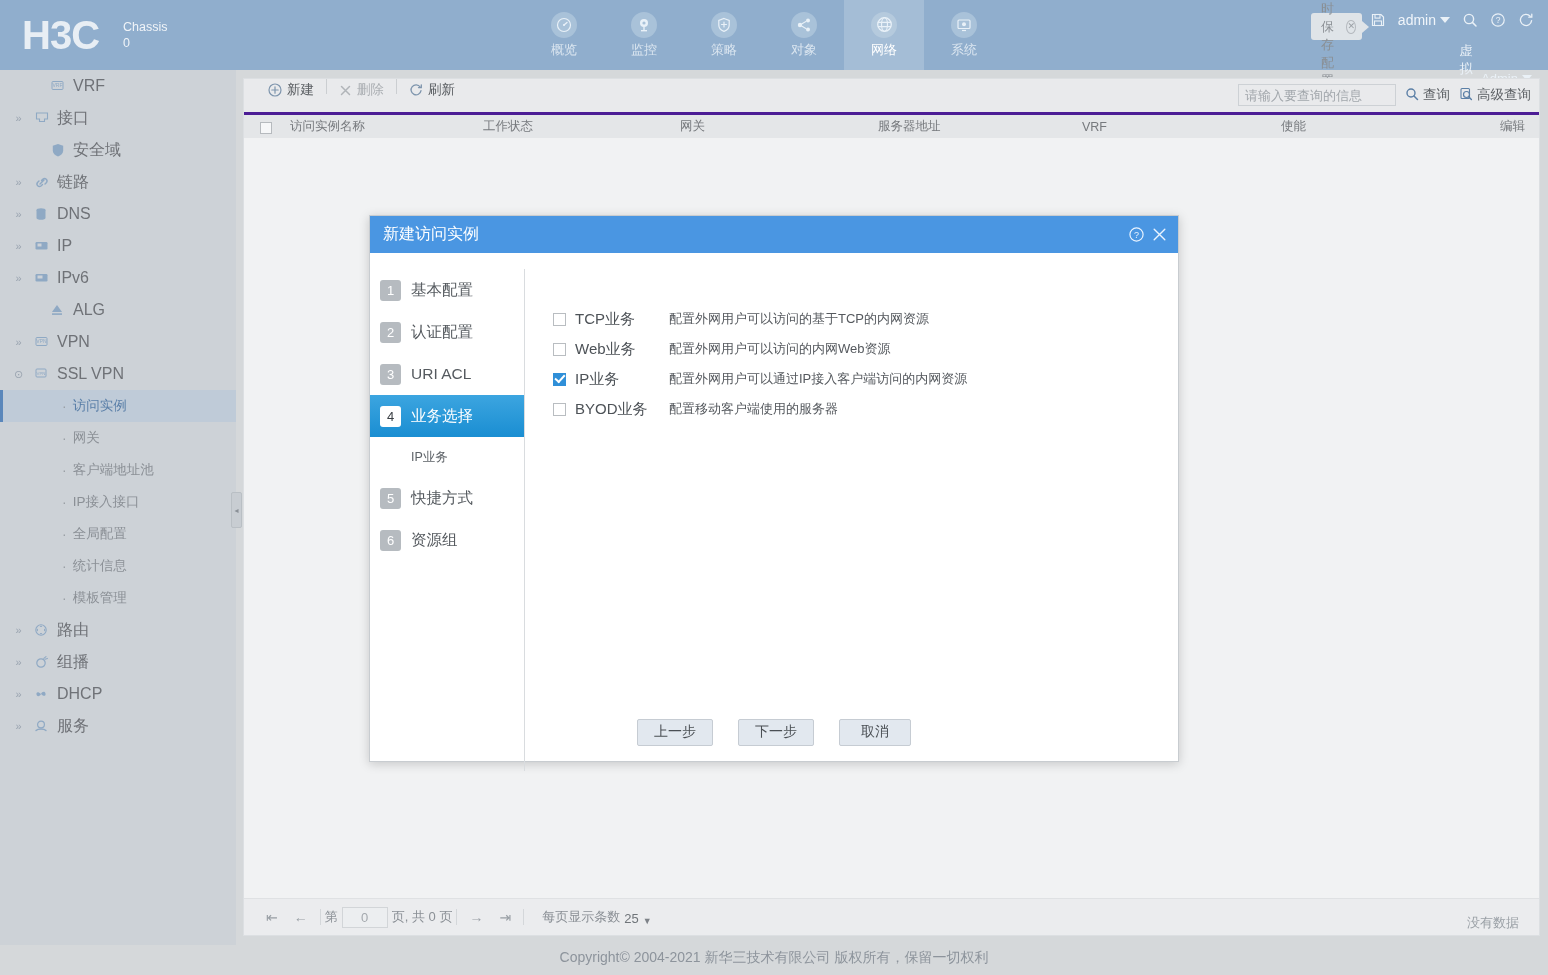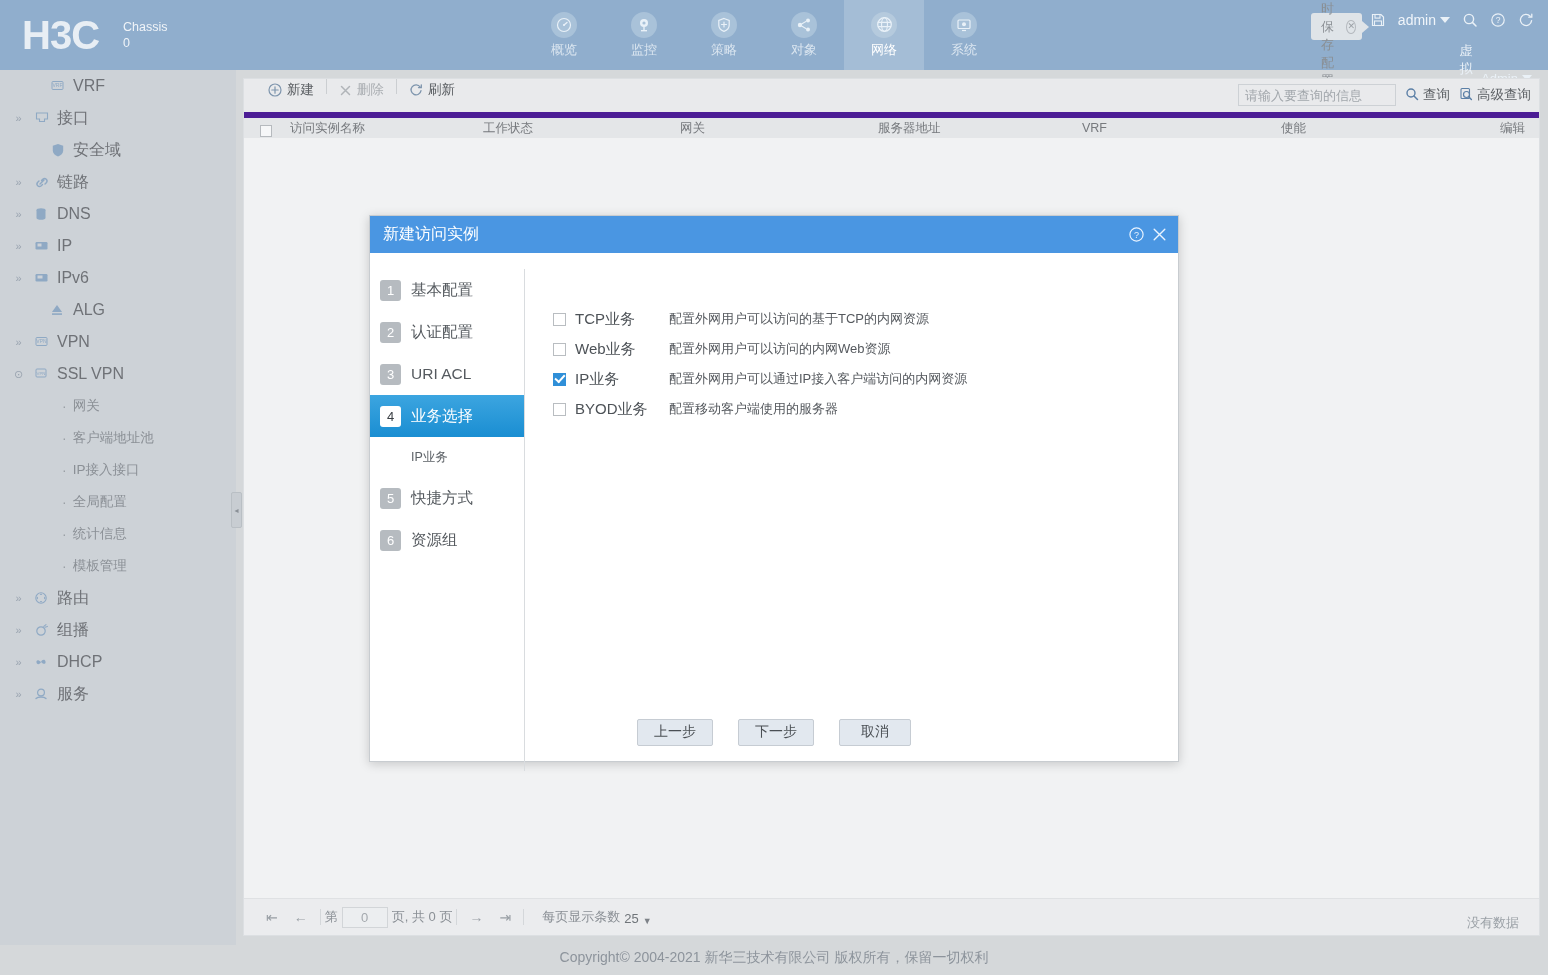--- a/index.html
+++ b/index.html
@@ -138,21 +138,21 @@
   }
   #search-input {
     width: 158px; height: 22px; border: 1px solid #cdd1d5; background: #e9eaec;
     font-size: 13px; color: #9ba0a5; padding: 0 6px;
     font-family: "Liberation Sans", sans-serif;
   }
   #search-input::placeholder { color: #a2a7ac; }
   .sq-btn { display: flex; align-items: center; gap: 4px; color: #5b5f63; font-size: 13.5px; cursor: pointer; }
 
   #table-head {
-    height: 26px; background: #e4e6e8; border-top: 6px solid #4c1d95;
+    height: 26px; background: #e4e6e8; border-top: 3px solid #4c1d95;
     display: flex; align-items: center; font-size: 12.5px; color: #76797d;
     position: relative;
   }
   .th { position: absolute; }
   #hdr-check {
     width: 12px; height: 12px; border: 1px solid #b6babe; background: #f6f7f8;
     position: absolute; left: 16px; top: 7px; cursor: pointer;
   }
 
   #table-body {
@@ -459,20 +459,23 @@
     <span class="expand">⊙</span>
     <span class="sicon">
       <svg width="16" height="14" viewBox="0 0 16 14">
           <rect x="2" y="2" width="10" height="8" rx="1" fill="none" stroke="currentColor" stroke-width="1"></rect>
           <text x="7" y="7.5" font-size="4.4" text-anchor="middle" fill="currentColor" font-family="Liberation Sans">VPN</text>
         </svg>
     </span>
     <span>SSL VPN</span>
   </div>
 
+  <div class="side-sub active">
+    <span>访问实例</span>
+  </div>
   <div class="side-sub">
     <span>网关</span>
   </div>
   <div class="side-sub">
     <span>客户端地址池</span>
   </div>
   <div class="side-sub">
     <span>IP接入接口</span>
   </div>
   <div class="side-sub">

